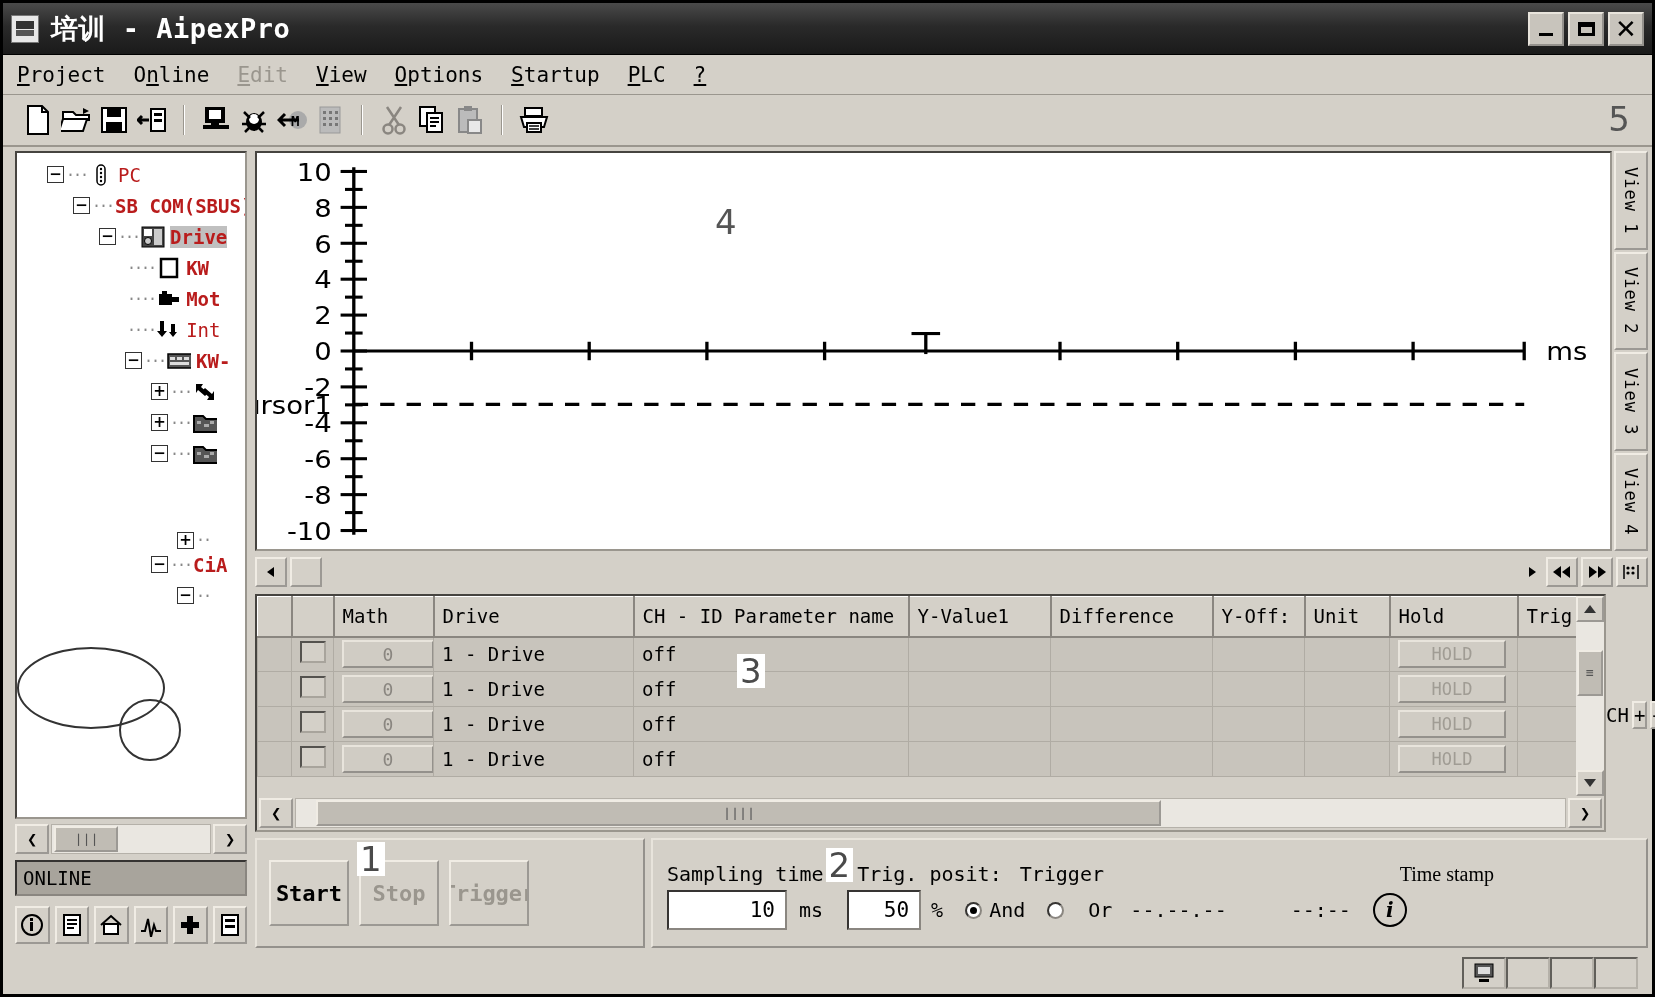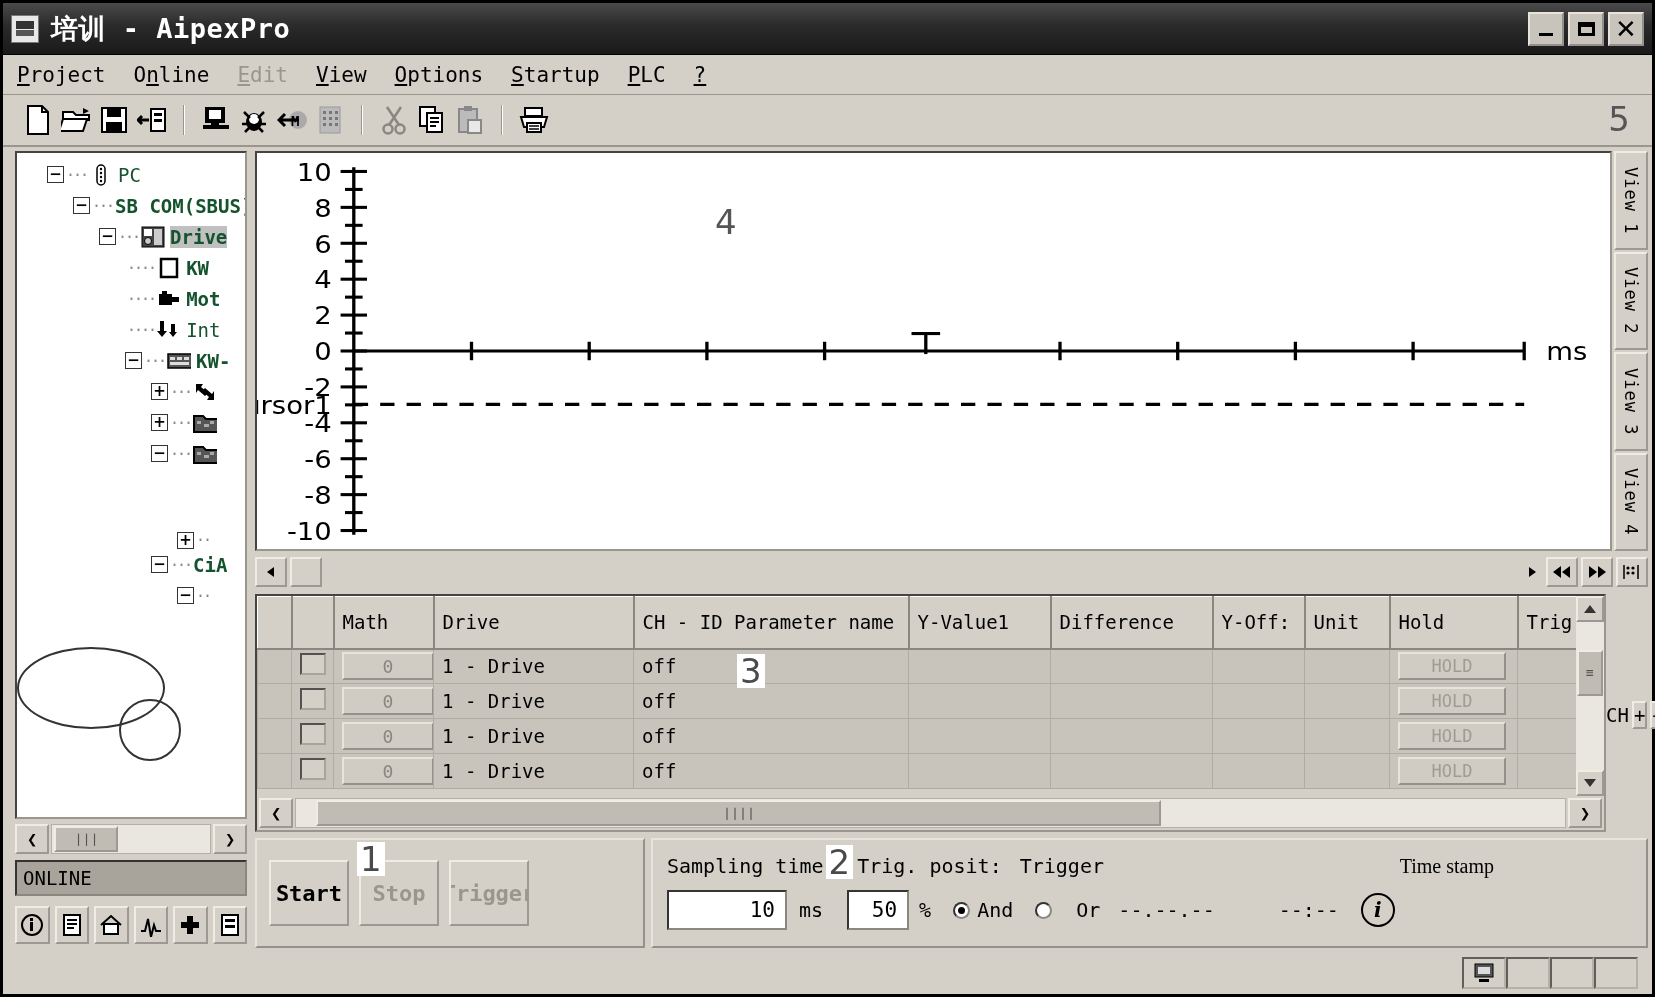--- a/index.html
+++ b/index.html
@@ -94,21 +94,21 @@
   .tnode { display:flex; align-items:center; height:31px; white-space:nowrap; font-size:19px; }
   .tbox {
     width:17px; height:17px; border:1px solid #333; background:#fff;
     display:inline-flex; align-items:center; justify-content:center;
     font-size:15px; line-height:13px; color:#000; font-weight:bold;
     font-family:"DejaVu Sans", sans-serif; flex:0 0 17px;
   }
   .tdash { color:#888; letter-spacing:-2px; font-size:15px; padding:0 2px; }
   .ticon { width:24px; height:22px; margin-right:5px; flex:0 0 24px;
            display:flex; align-items:center; justify-content:center; }
-  .tlabel { font-size:19px; color:#14532d; font-family:"DejaVu Sans Mono", monospace; }
+  .tlabel { font-size:19px; color:#b91c1c; font-family:"DejaVu Sans Mono", monospace; }
   .tlabel.sel { background:#c0c0c0; font-weight:bold; }
   .tlabel.b { font-weight:bold; }
   .sc-btn { height:26px; background:#d4d0c8; border:2px outset #f0ece4;
             display:flex; align-items:center; justify-content:center; font-size:14px; }
   .sc-track { flex:1 1 auto; background:#eae7e1; position:relative; }
   .sc-thumb { position:absolute; left:1px; right:1px; background:#c0bcb4;
               border:2px outset #f0ece4; }
   .hscroll-row { height:34px; flex:0 0 34px; display:flex; align-items:center;
                  gap:2px; margin-top:3px; }
   .hs-btn { width:34px; height:30px; background:#d4d0c8; border:2px outset #f0ece4;
@@ -160,21 +160,21 @@
   .table-zone { flex:1 1 auto; display:flex; min-height:0; margin-top:4px; }
   .table-outer { flex:1 1 auto; display:flex; flex-direction:column; min-width:0;
                  border:2px inset #9a968e; background:#d4d0c8; }
   .table-scrollrow { display:flex; flex:1 1 auto; min-height:0; }
   .tbl { flex:1 1 auto; overflow:hidden; }
   table.grid { border-collapse:collapse; width:100%; table-layout:fixed; }
   table.grid th {
     background:#d4d0c8; border:1px solid #fff; border-right:2px solid #8a8680;
     border-bottom:2px solid #8a8680;
     font-size:19px; font-weight:normal; text-align:left; padding:4px 8px;
-    font-family:"DejaVu Sans Mono", monospace; height:52px; white-space:nowrap; overflow:hidden;
+    font-family:"DejaVu Sans Mono", monospace; height:40px; white-space:nowrap; overflow:hidden;
   }
   table.grid td {
     border:1px solid #b0aca4; background:#c8c4bc; height:35px;
     font-size:19px; padding:2px 8px; font-family:"DejaVu Sans Mono", monospace;
     white-space:nowrap; overflow:hidden;
   }
   td.white { background:#fff; }
   .chk { width:26px; height:22px; border:2px inset #a8a49c; background:#d4d0c8; display:inline-block; }
   .mini-btn { width:92px; height:28px; background:#d0ccc4; border:2px outset #e8e4dc;
               display:flex; align-items:center; justify-content:center;
@@ -201,21 +201,21 @@
     display:flex; align-items:flex-end; justify-content:center; padding-bottom:9px;
     font-size:21px; font-weight:bold; font-family:"DejaVu Sans Mono", monospace; color:#000;
   }
   .run-btn {
     width:80px; height:66px; background:#d4d0c8; border:2px outset #f0ece4;
     display:flex; align-items:center; justify-content:center;
     font-size:22px; font-weight:bold; font-family:"DejaVu Sans Mono", monospace;
   }
   .run-btn.disabled { color:#9a968e; }
   .panel-samp { flex:1 1 auto; display:flex; flex-direction:column; padding:6px 14px; min-width:0;}
-  .samp-row1 { display:flex; align-items:center; height:40px; }
+  .samp-row1 { display:flex; align-items:flex-end; height:40px; }
   .samp-row2 { display:flex; align-items:center; height:48px; gap:0; }
   .lbl { font-size:20px; font-family:"DejaVu Sans Mono", monospace; white-space:nowrap; }
   .numbox {
     height:40px; background:#fff; border:2px inset #8a8680;
     display:flex; align-items:center; justify-content:flex-end;
     padding-right:10px; font-size:21px; font-family:"DejaVu Sans Mono", monospace;
   }
   .radio { width:17px; height:17px; border-radius:50%; border:2px inset #8a8680;
            background:#fff; display:inline-flex; align-items:center; justify-content:center; }
   .radio .dot { width:7px; height:7px; border-radius:50%; background:#000; }
@@ -908,21 +908,21 @@
           <div class="samp-row1">
             <span class="lbl">Sampling time</span>
             <span class="anno" style="position:relative;margin:0 2px;top:-4px;">2</span>
             <span class="lbl" style="margin-left:2px;">Trig. posit:</span>
             <span class="lbl" style="margin-left:18px;">Trigger</span>
             <span class="lbl" style="margin-left:auto;margin-right:138px;font-family:Liberation Serif, serif;">Time stamp</span>
           </div>
           <div class="samp-row2">
             <div class="numbox" style="width:120px;">10</div>
             <span class="lbl" style="margin-left:12px;">ms</span>
-            <div class="numbox" style="width:62px;margin-left:24px;">50</div>
+            <div class="numbox" style="width:74px;margin-left:24px;">50</div>
             <span class="lbl" style="margin-left:10px;">%</span>
 
             <span class="radio" style="margin-left:22px;">
               <span class="dot"></span>
             </span>
             <span class="lbl" style="margin-left:7px;">And</span>
 
             <span class="radio" style="margin-left:22px;"></span>
             <span class="lbl" style="margin-left:24px;">Or</span>
 

